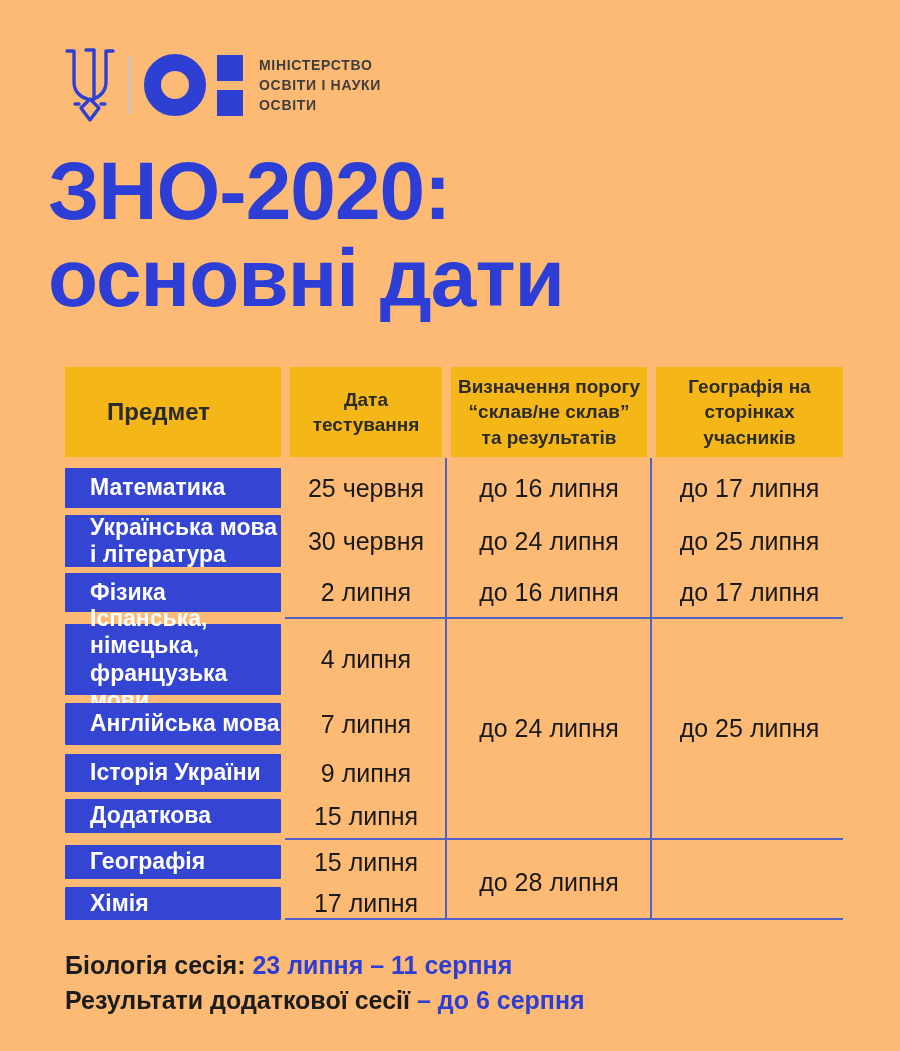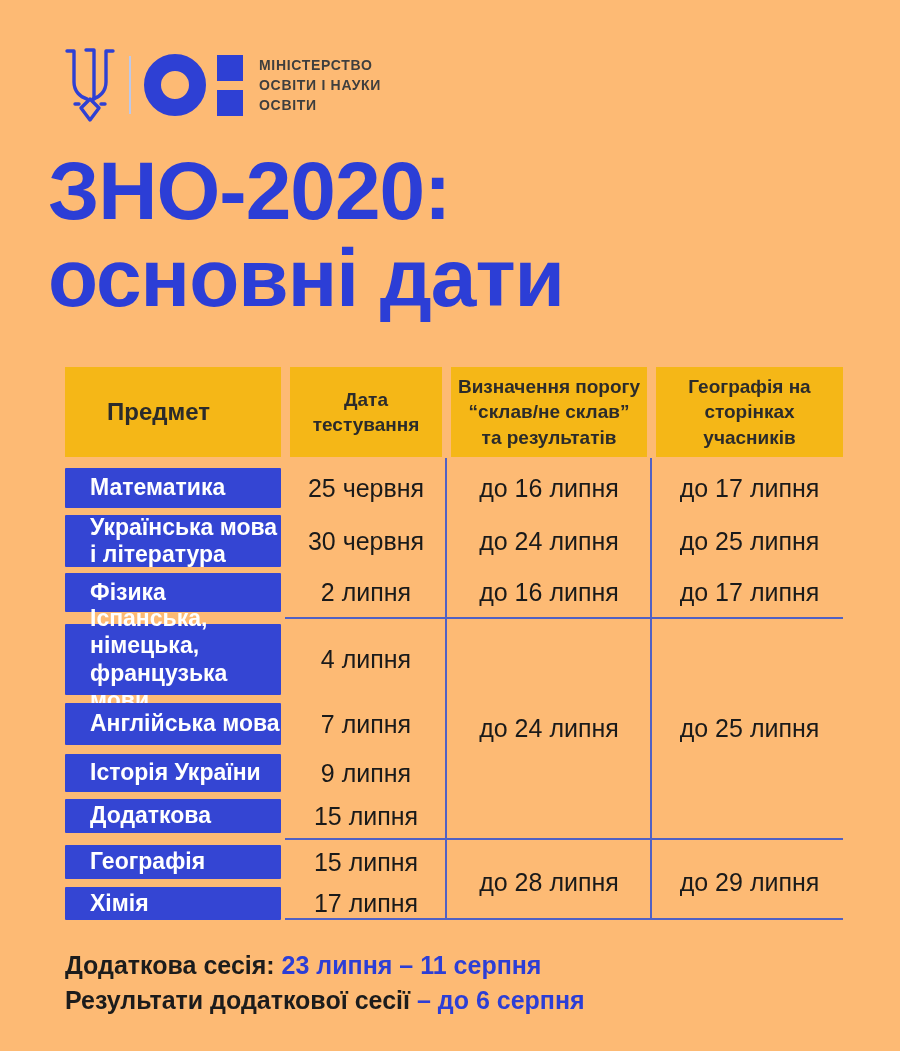--- a/index.html
+++ b/index.html
@@ -132,28 +132,27 @@
       <div class="cellval" style="grid-column:5;grid-row:3">до 24 липня</div>
       <div class="cellval" style="grid-column:5;grid-row:5">до 16 липня</div>
       <div class="cellval" style="grid-column:7;grid-row:1">до 17 липня</div>
       <div class="cellval" style="grid-column:7;grid-row:3">до 25 липня</div>
       <div class="cellval" style="grid-column:7;grid-row:5">до 17 липня</div>
 
       <div class="cellval" style="grid-column:5;grid-row:7 / 14">до 24 липня</div>
       <div class="cellval" style="grid-column:7;grid-row:7 / 14">до 25 липня</div>
 
       <div class="cellval" style="grid-column:5;grid-row:15 / 18">до 28 липня</div>
-      <div class="cellval" style="grid-column:7;grid-row:15 / 18">до 29 липня</div>
 
       <div class="vline v1"></div>
       <div class="vline v2"></div>
       <div class="hline h1"></div>
       <div class="hline h2"></div>
       <div class="hline h3"></div>
     </div>
   </div>
 
   <div class="footer">
-    <div><span>Додаткова сесія: </span><span class="hl">23 липня – 11 серпня</span></div>
+    <div><span>Біологія сесія: </span><span class="hl">23 липня – 11 серпня</span></div>
     <div><span>Результати додаткової сесії </span><span class="hl">– до 6 серпня</span></div>
   </div>
 
 </div>
 
 </body></html>

